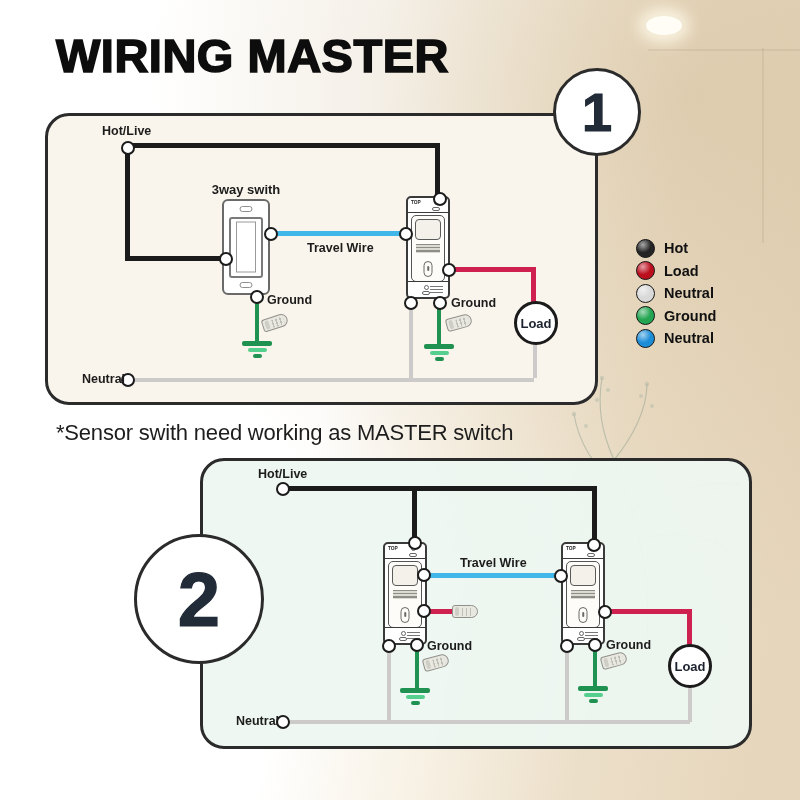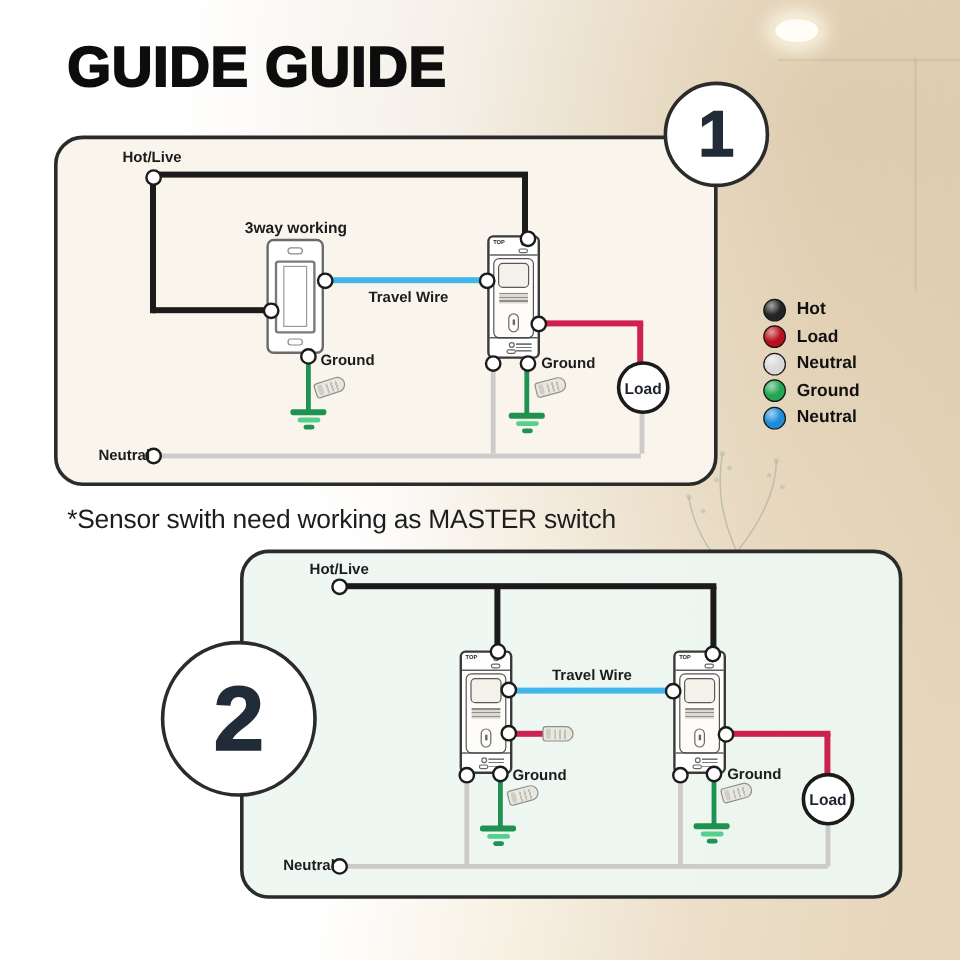--- a/index.html
+++ b/index.html
@@ -29,21 +29,21 @@
   .badge-1{left:553px;top:68px;width:88px;height:88px;font-size:54px;}
   .badge-2{left:134px;top:534px;width:130px;height:130px;font-size:76px;}
 
   
   .page-title{left:56px;top:28px;font-size:47px;font-weight:bold;color:#0d0d0d;
               letter-spacing:.5px;-webkit-text-stroke:1.6px #0d0d0d;z-index:3;}
   .note{left:56px;top:420px;font-size:22px;color:#1d1d1d;letter-spacing:-.2px;z-index:3;}
   .lbl{position:absolute;font-size:12.5px;font-weight:bold;color:#1c1c1c;z-index:5;white-space:nowrap;}
 
   
-  .legend{left:636px;top:247px;z-index:3;text-align:center;}
+  .legend{left:636px;top:237px;z-index:3;text-align:center;}
   .legend-row{display:flex;align-items:center;height:22.5px;}
   .dot{width:19px;height:19px;border-radius:50%;border:1.5px solid #161616;box-sizing:border-box;
        background-image:radial-gradient(circle at 35% 28%, rgba(255,255,255,.6), rgba(255,255,255,0) 48%);}
   .legend-label{margin-left:9px;font-size:14.5px;font-weight:bold;color:#111;}
 
   
   .wire{position:absolute;z-index:3;}
   .c-hot{background:#1b1b1b;}
   .c-travel{background:#41b6e8;}
   .c-load{background:#ce2150;}
@@ -136,21 +136,21 @@
       <circle cx="166" cy="151" r="2"></circle>
     <circle cx="22" cy="76" r="2.2"></circle>
       <circle cx="28" cy="64" r="2"></circle>
       <circle cx="34" cy="88" r="2"></circle>
     <circle cx="176" cy="212" r="2.2"></circle>
       <circle cx="165" cy="203" r="2"></circle>
       <circle cx="150" cy="142" r="2"></circle>
   </g>
 </svg>
 
-<div class="abs page-title">GUIDE GUIDE</div>
+<div class="abs page-title">WIRING MASTER</div>
 <div class="abs note">*Sensor swith need working as MASTER switch</div>
 
 <div class="abs legend">
   <div class="legend-row">
     <span class="dot" style="background-color: rgb(36, 36, 36);"></span>
     <span class="legend-label">Hot</span>
   </div>
   <div class="legend-row">
     <span class="dot" style="background-color: rgb(187, 15, 30);"></span>
     <span class="legend-label">Load</span>
@@ -228,21 +228,21 @@
 <div class="term" style="left:250px;top:290px"></div>
 <div class="term" style="left:433px;top:192px"></div>
 <div class="term" style="left:399px;top:227px"></div>
 <div class="term" style="left:442px;top:263px"></div>
 <div class="term" style="left:404px;top:296px"></div>
 <div class="term" style="left:433px;top:296px"></div>
 <div class="term" style="left:121px;top:373px"></div>
 <div class="load" style="left:514px;top:301px">Load</div>
 
 <div class="lbl" style="left:102px;top:124px">Hot/Live</div>
-<div class="lbl" style="left:204px;top:182px;width:84px;text-align:center;font-size:13px">3way working</div>
+<div class="lbl" style="left:204px;top:182px;width:84px;text-align:center;font-size:13px">3way swith</div>
 <div class="lbl" style="left:307px;top:241px">Travel Wire</div>
 <div class="lbl" style="left:267px;top:293px">Ground</div>
 <div class="lbl" style="left:451px;top:296px">Ground</div>
 <div class="lbl" style="left:82px;top:372px">Neutral</div>
 
 <div class="abs panel panel-2"></div>
 <div class="abs badge badge-2">2</div>
 
 <div class="wire c-hot" style="left:288px;top:486px;width:309px;height:5px"></div>
 <div class="wire c-hot" style="left:412px;top:489px;width:5px;height:54px"></div>

